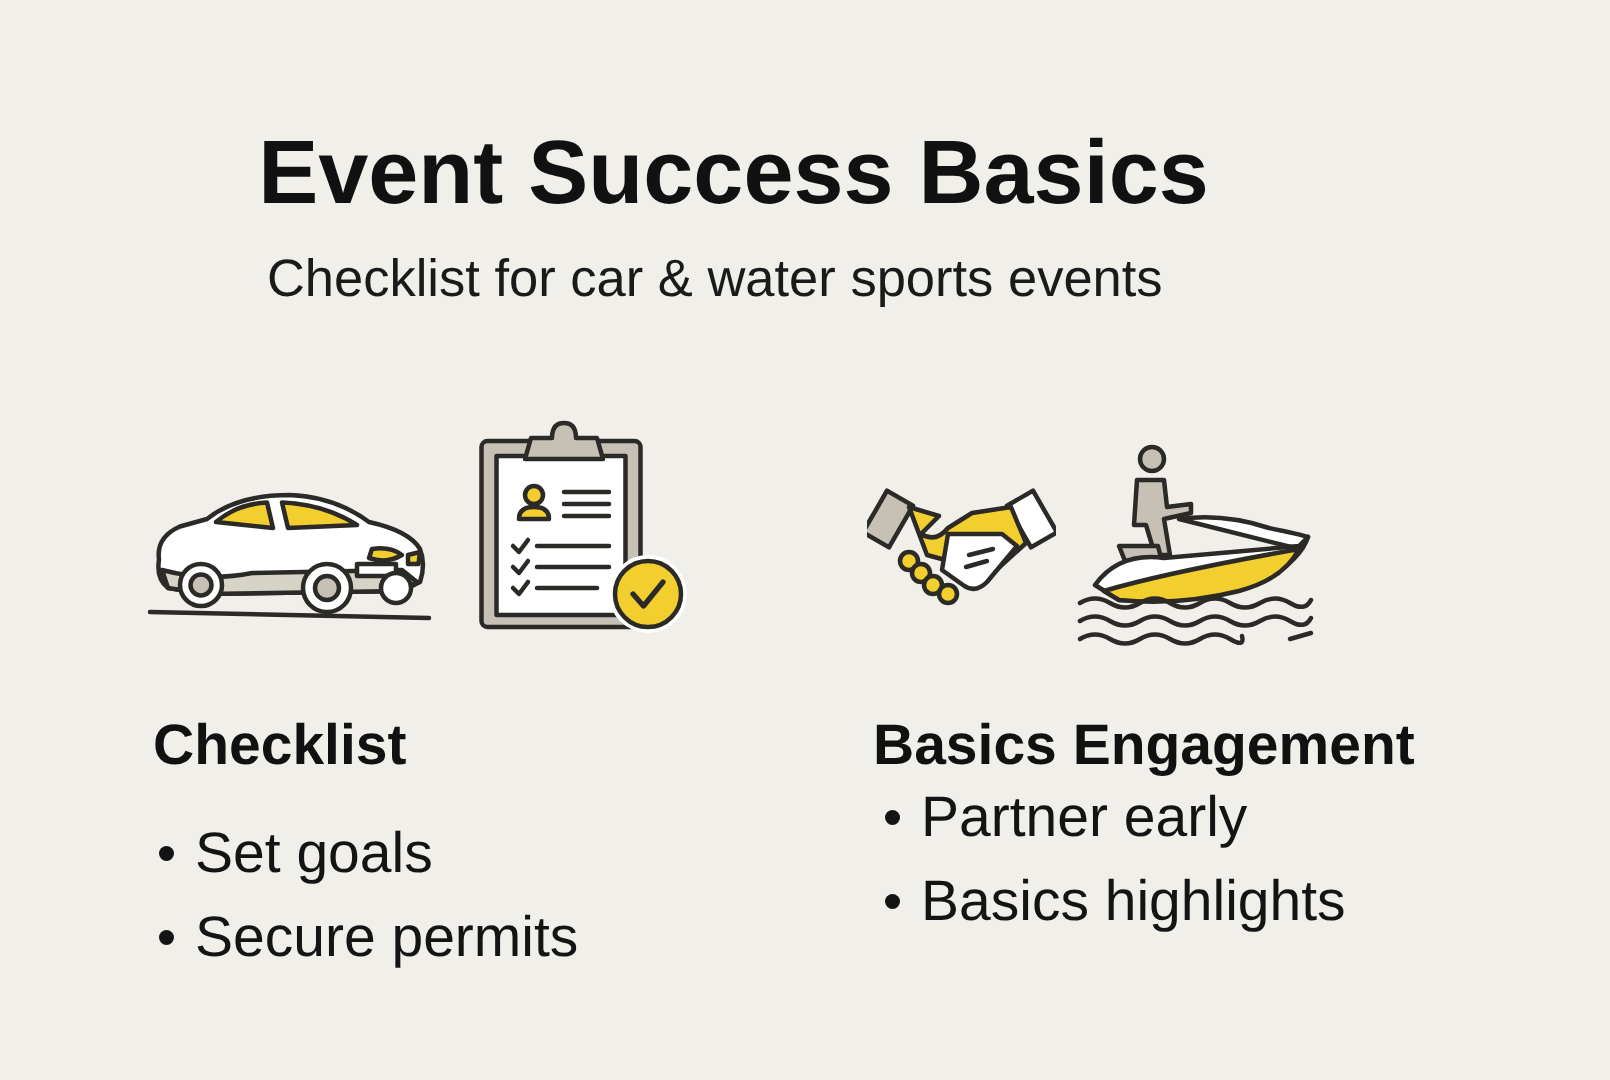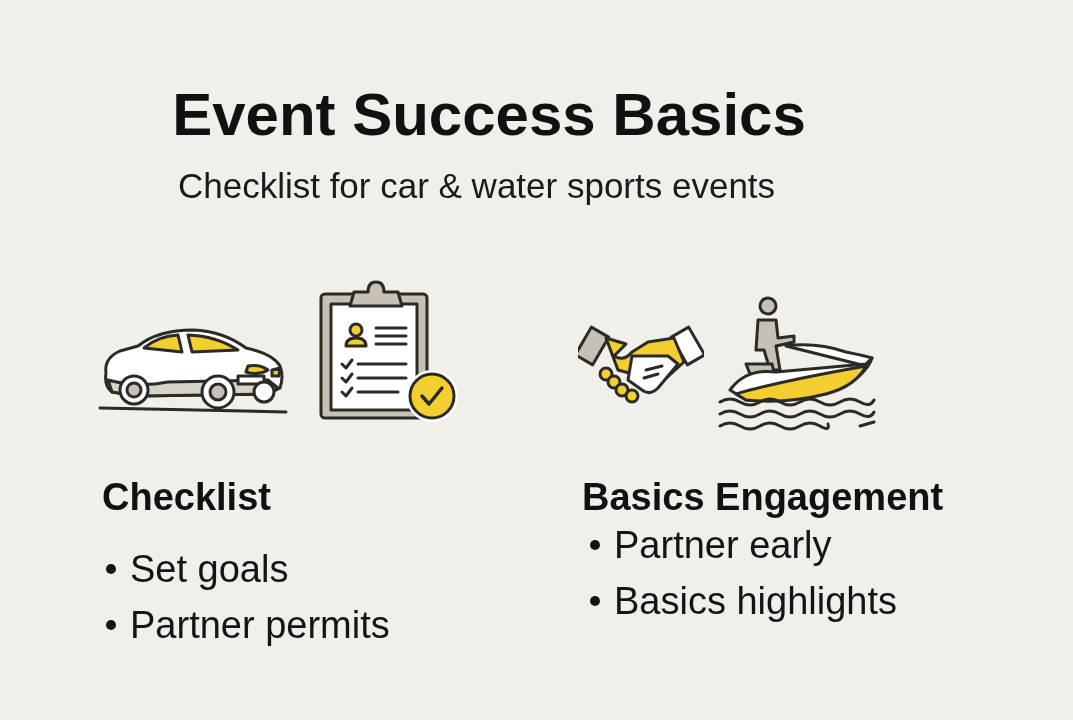--- a/index.html
+++ b/index.html
@@ -109,21 +109,21 @@
 </svg>
 
 <div class="col-heading" style="left:102px; top:474px;">Checklist</div>
 <ul class="bullets" style="left:102px; top:541px;">
   <li>
       <span class="dot"></span>
       <span>Set goals</span>
     </li>
   <li>
       <span class="dot"></span>
-      <span>Partner permits</span>
+      <span>Secure permits</span>
     </li>
 </ul>
 
 <div class="col-heading" style="left:582px; top:474px;">Basics Engagement</div>
 <ul class="bullets" style="left:586px; top:517px;">
   <li>
       <span class="dot"></span>
       <span>Partner early</span>
     </li>
   <li>

